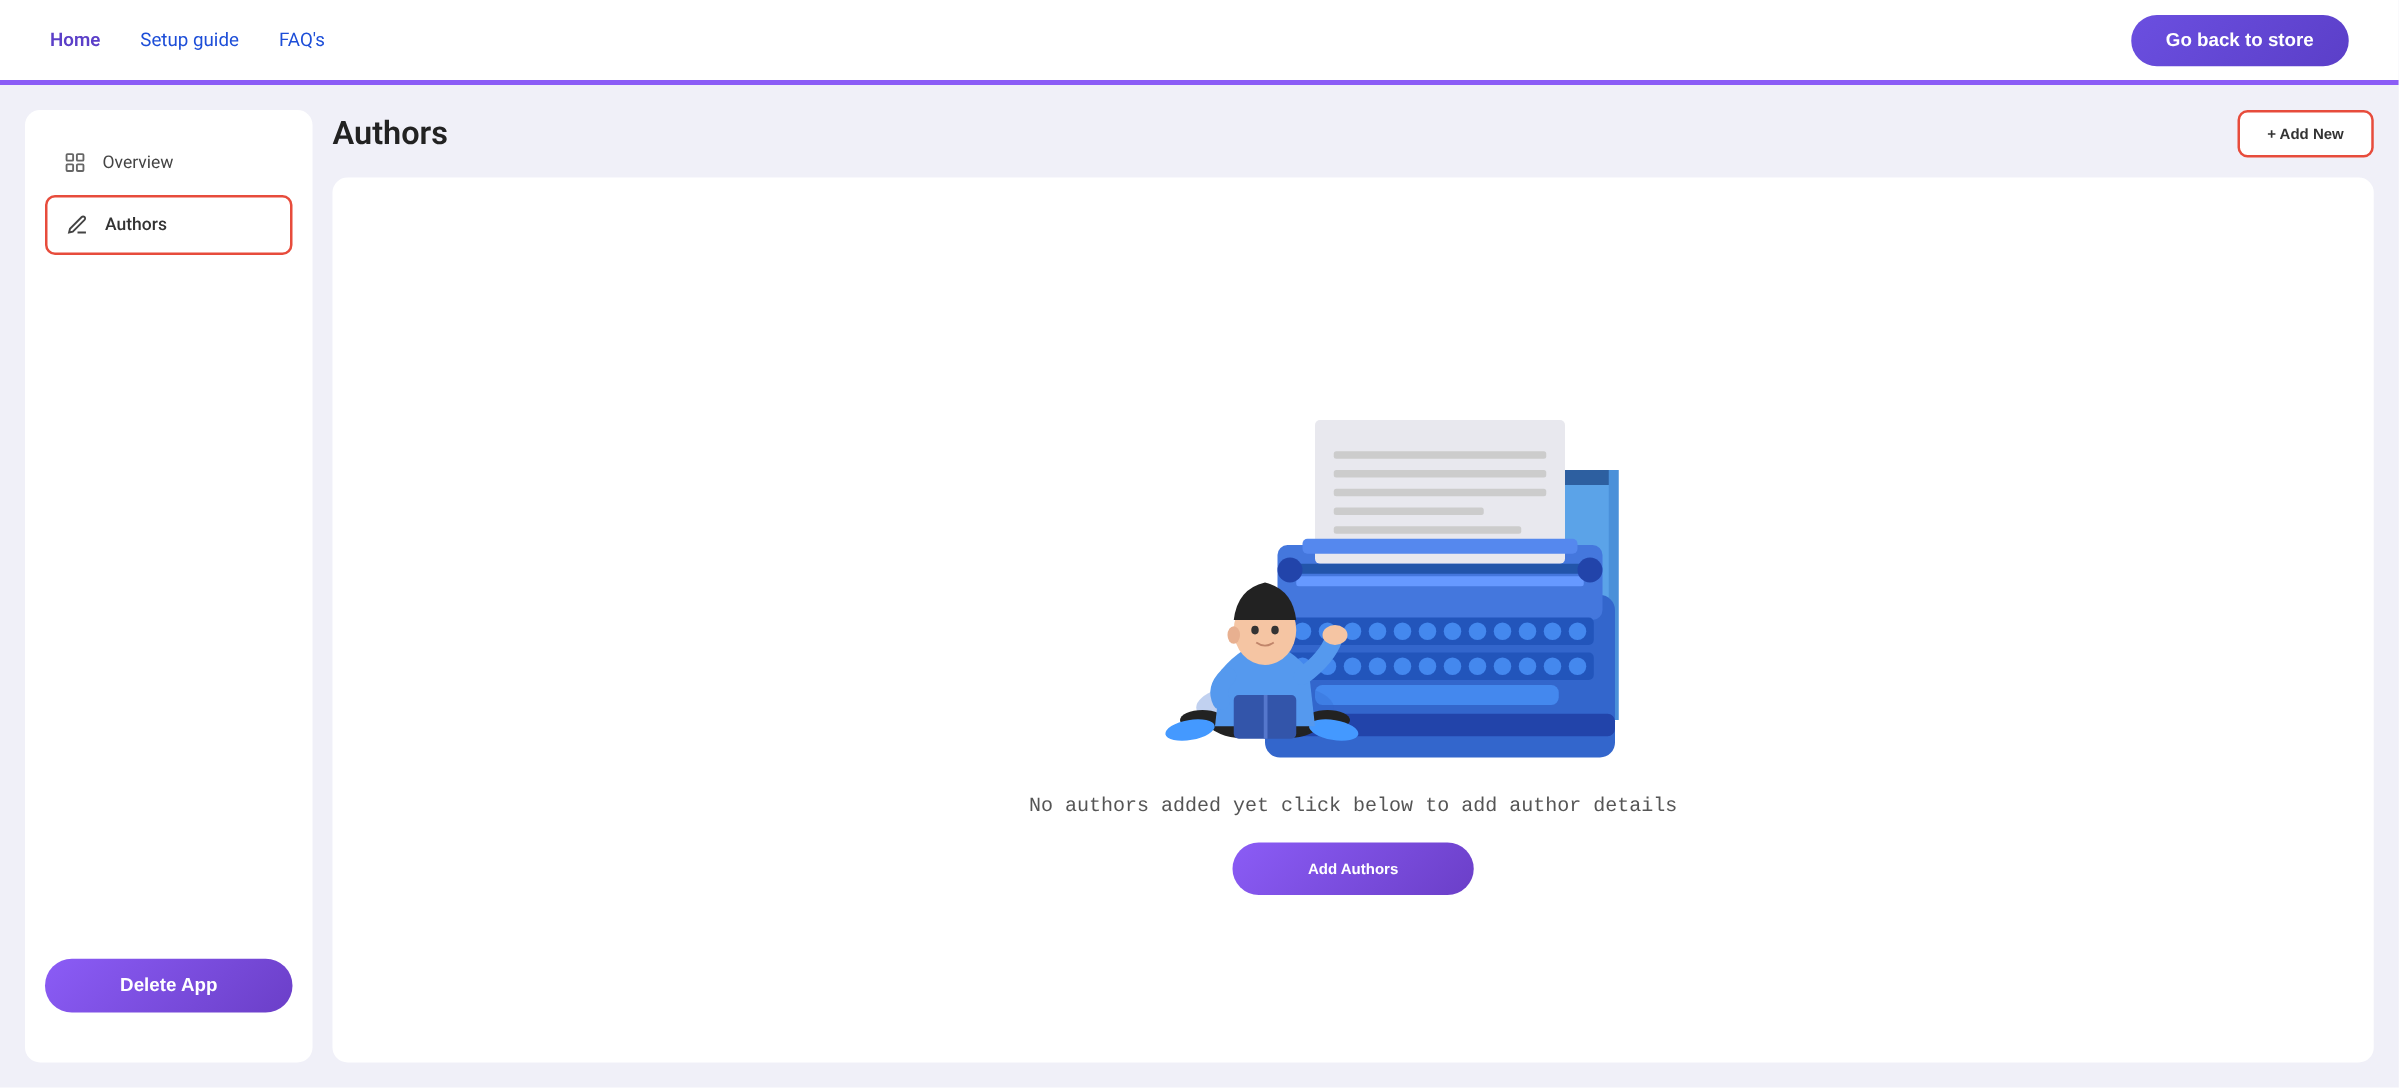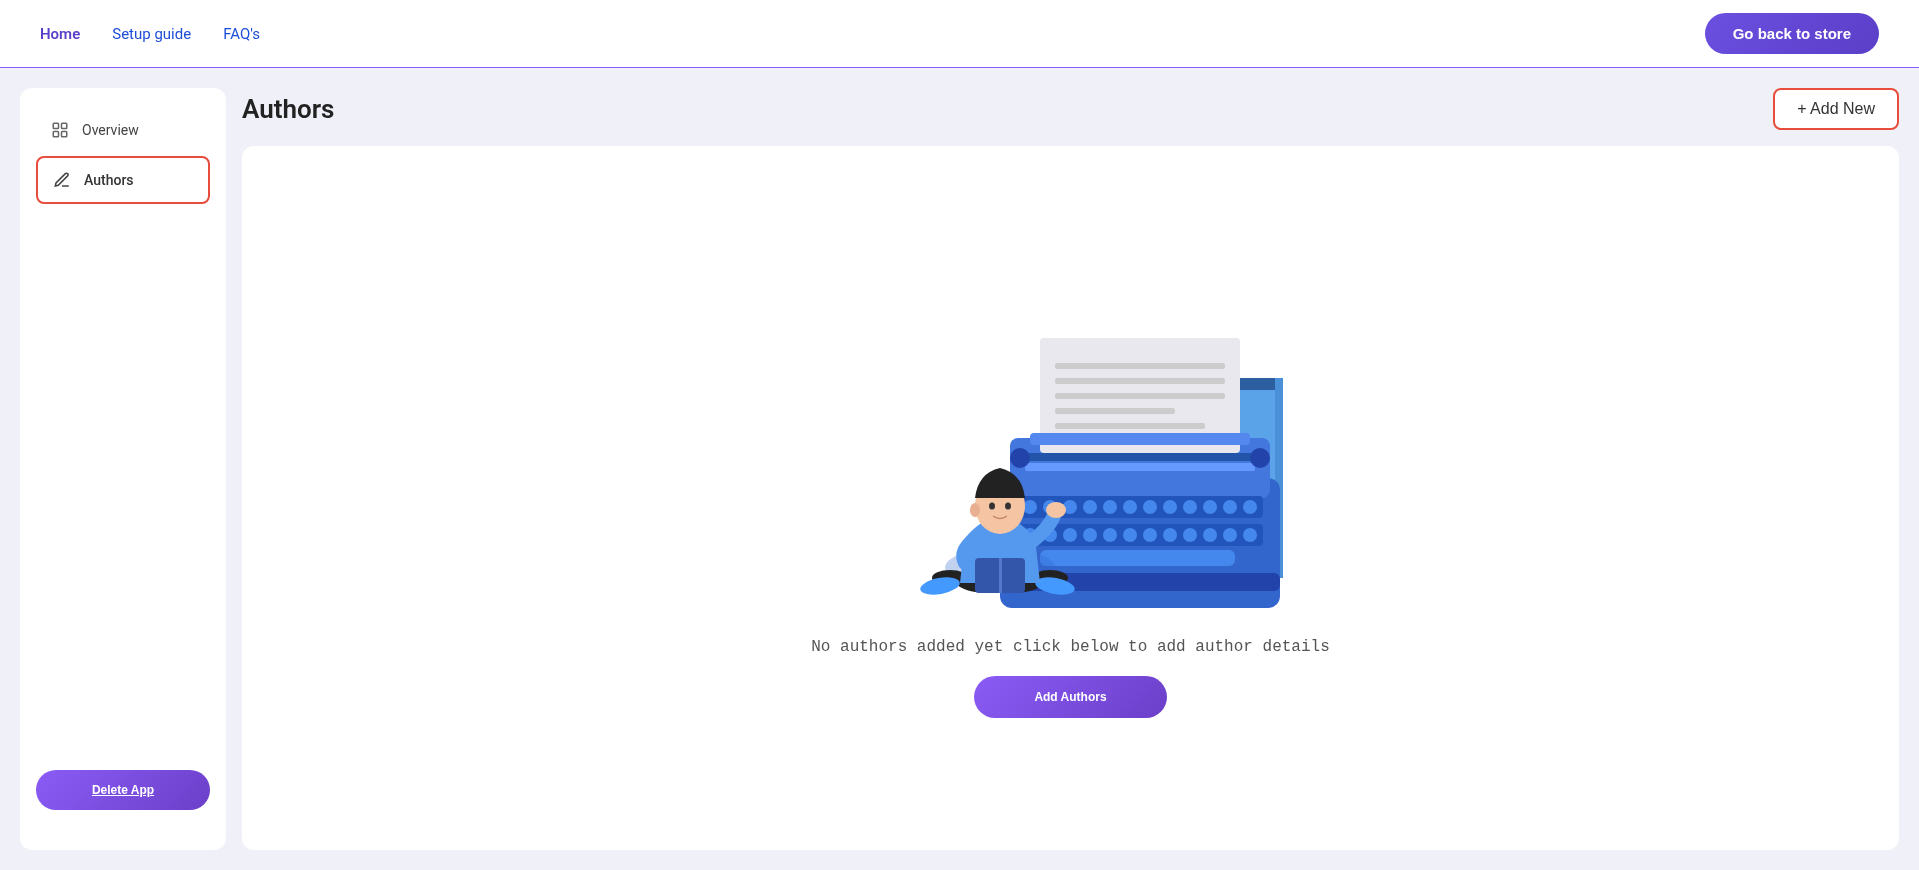--- a/index.html
+++ b/index.html
@@ -11,21 +11,21 @@
       flex-direction: column;
     }
 
     
     .top-nav {
       background: #fff;
       display: flex;
       align-items: center;
       padding: 16px 40px;
       height: 68px;
-      border-bottom: 1px solid #8b5cf6;
+      border-bottom: 4px solid #8b5cf6;
       justify-content: space-between;
     }
     .top-nav-left {
       display: flex;
       align-items: center;
       gap: 32px;
     }
     .nav-link {
       font-size: 15px;
       color: #1d4ed8;
@@ -52,21 +52,21 @@
       display: flex;
       flex: 1;
       padding: 20px;
       gap: 16px;
     }
 
     
     .sidebar {
       background: #fff;
       border-radius: 12px;
-      width: 206px;
+      width: 230px;
       flex-shrink: 0;
       padding: 20px 0;
       display: flex;
       flex-direction: column;
       align-items: center;
       min-height: 720px;
     }
     .sidebar-items {
       width: 100%;
       padding: 0 16px;
@@ -97,25 +97,24 @@
       font-size: 16px;
     }
     .delete-app-btn {
       margin-top: auto;
       margin-bottom: 20px;
       background: linear-gradient(135deg, #8b5cf6, #6b3fc8);
       color: #fff;
       border: none;
       border-radius: 30px;
       padding: 13px 40px;
-      font-size: 12px;
+      font-size: 15px;
       font-weight: 600;
       cursor: pointer;
       width: calc(100% - 32px);
-      text-decoration: underline;
     }
 
     
     .content-area {
       flex: 1;
       display: flex;
       flex-direction: column;
     }
     .content-header {
       display: flex;
@@ -127,22 +126,22 @@
       font-size: 26px;
       font-weight: 600;
       color: #222;
     }
     .add-new-btn {
       background: #fff;
       border: 2px solid #e74c3c;
       color: #333;
       border-radius: 8px;
       padding: 10px 22px;
-      font-size: 16px;
-      font-weight: 400;
+      font-size: 12px;
+      font-weight: 700;
       cursor: pointer;
     }
 
     
     .content-card {
       background: #fff;
       border-radius: 12px;
       flex: 1;
       display: flex;
       flex-direction: column;

